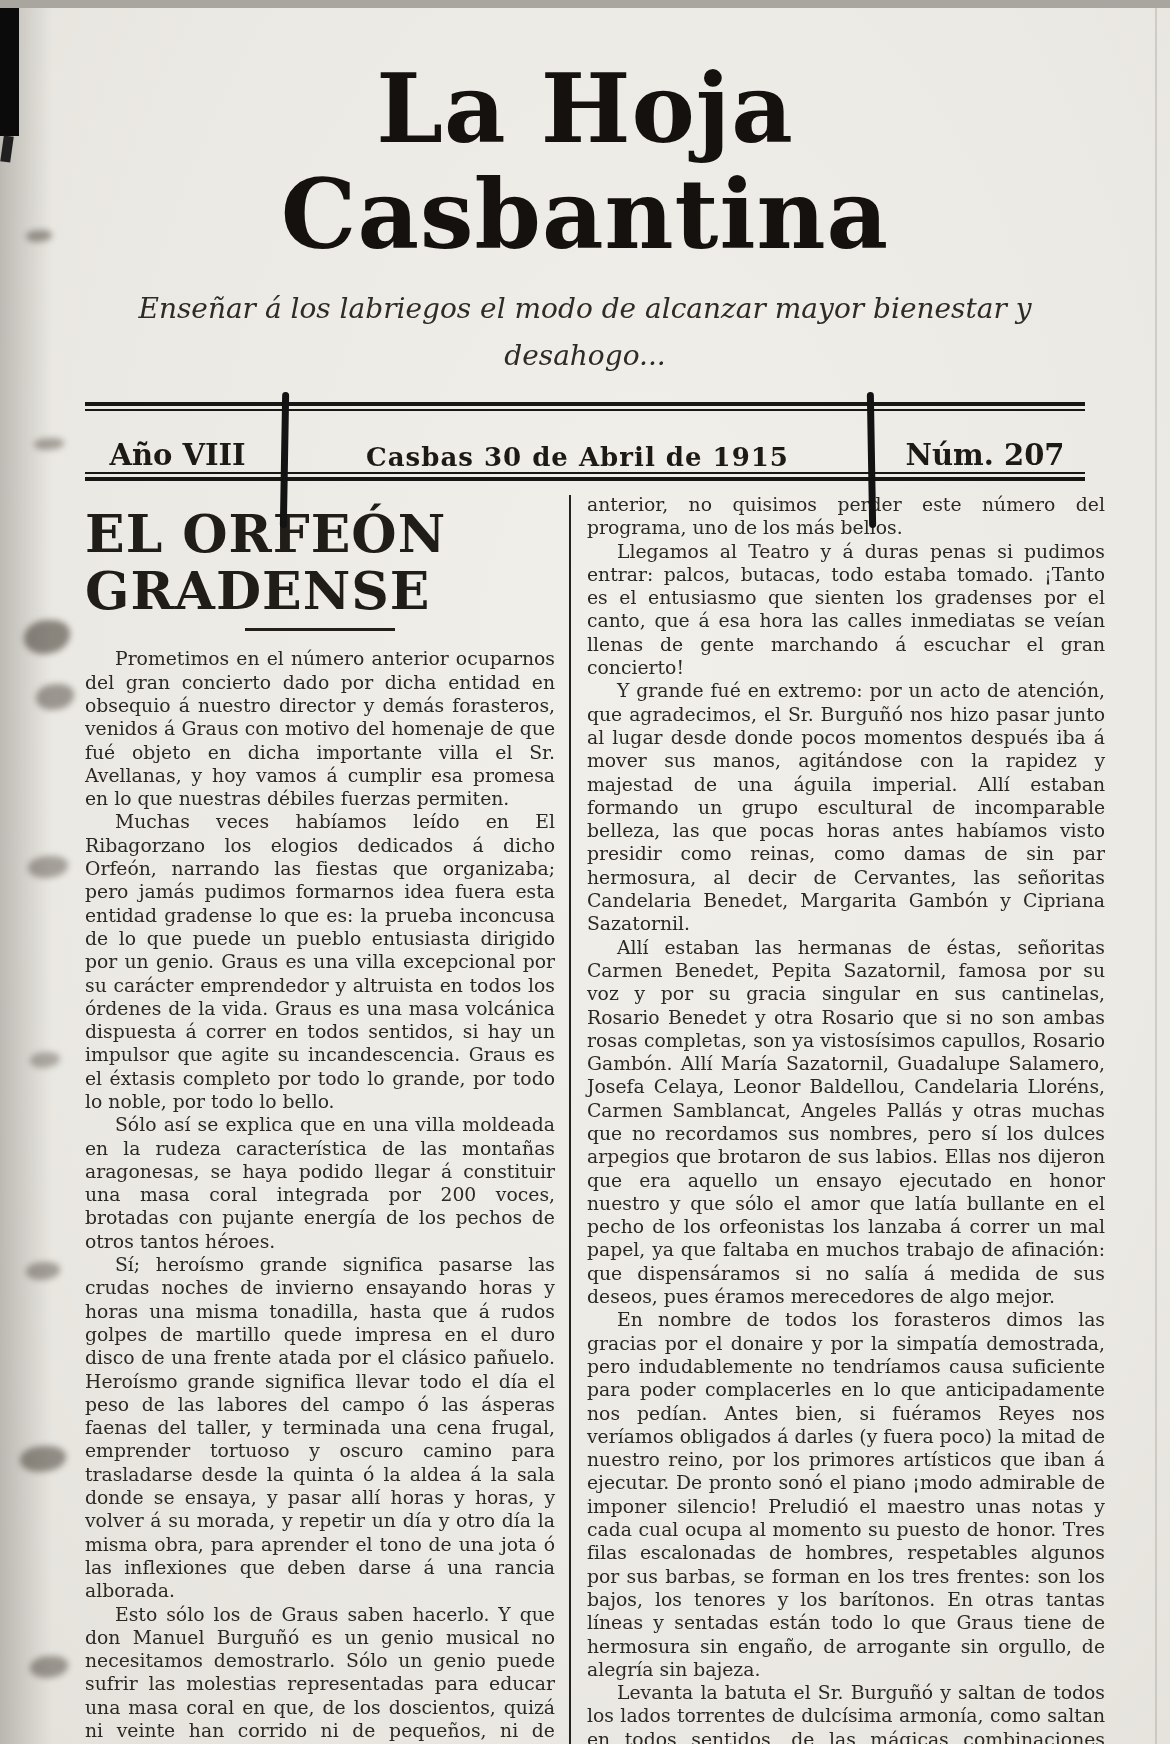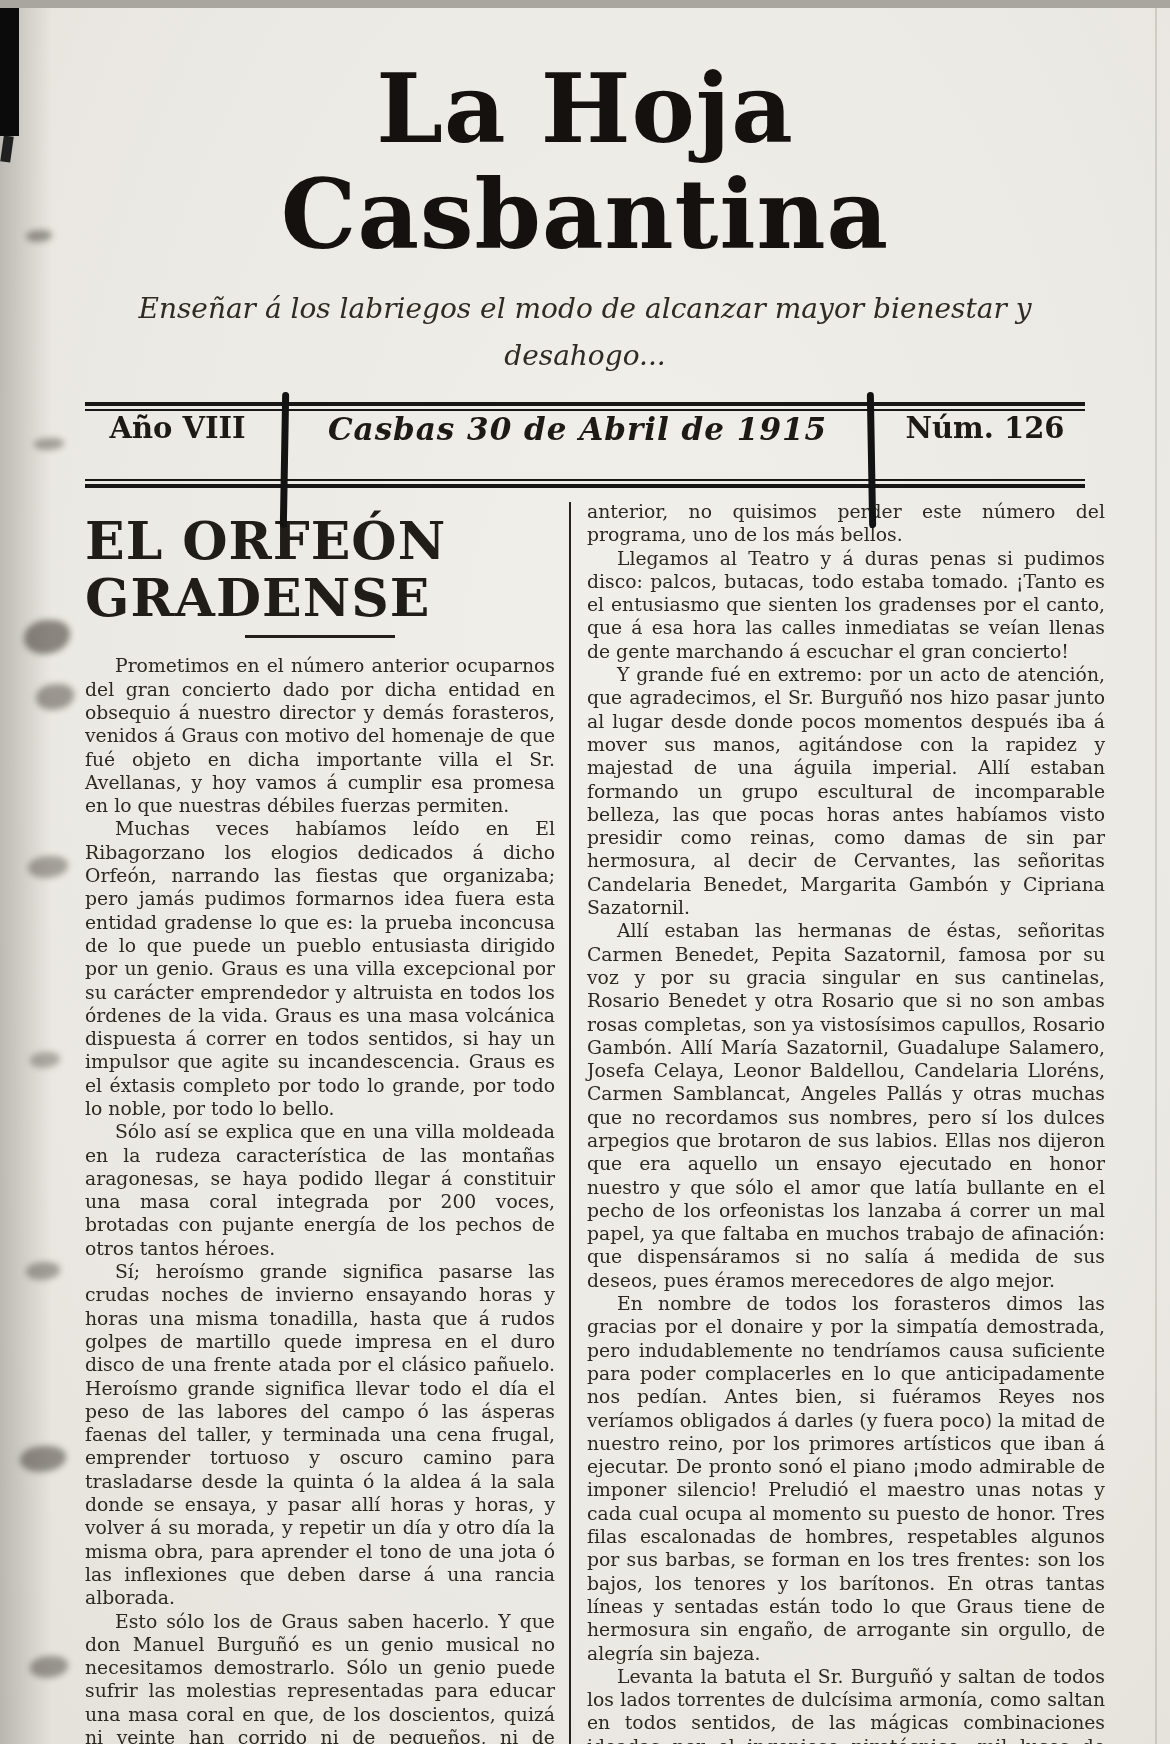--- a/index.html
+++ b/index.html
@@ -38,23 +38,23 @@
     font-size:28px;
     line-height:1.7;
     color:#2e2a24;
   }
   .motto .attribution{font-style:normal;font-variant:small-caps;letter-spacing:1px;}
 
   
   .header-bar{position:relative;margin:22px 85px 0;}
   .rule-top{height:0;border-top:4px solid #191715;padding-top:3px;border-bottom:2px solid #191715;}
   .rule-bottom{height:0;border-top:2px solid #191715;padding-top:3px;border-bottom:4px solid #191715;}
-  .dateline-row{display:flex;align-items:flex-start;height:68px;font-weight:bold;color:#1d1a16;}
+  .dateline-row{display:flex;align-items:flex-end;height:61px;font-weight:bold;color:#1d1a16;}
   .cell-year{width:185px;text-align:center;font-size:29px;}
-  .cell-date{flex:1;text-align:center;font-size:31px;letter-spacing:1px;font-style:italic;}
+  .cell-date{flex:1;text-align:center;font-size:26px;letter-spacing:1px;}
   .cell-num{width:200px;text-align:center;font-size:29px;}
   .brace{position:absolute;top:-10px;width:7px;height:136px;background:#131313;border-radius:4px;z-index:2;}
   .brace-left{left:196px;transform:rotate(1deg);}
   .brace-right{right:210px;transform:rotate(-1deg);}
 
   
   .columns{display:flex;margin:12px 65px 0 85px;}
   .col-left{width:470px;}
   .col-divider{width:2px;background:#26231e;margin:2px 16px 0 14px;min-height:1310px;}
   .col-right{flex:1;}
@@ -95,40 +95,40 @@
     <div>Enseñar á los labriegos el modo de alcanzar mayor bienestar y desahogo...</div>
   </div>
 
   <div class="header-bar">
     <div class="rule-top"></div>
     <div class="brace brace-left"></div>
     <div class="brace brace-right"></div>
     <div class="dateline-row">
       <div class="cell-year">Año VIII</div>
       <div class="cell-date">Casbas 30 de Abril de 1915</div>
-      <div class="cell-num">Núm. 126</div>
+      <div class="cell-num">Núm. 207</div>
     </div>
     <div class="rule-bottom"></div>
   </div>
 
   <div class="columns">
     <div class="col-left">
       <div class="article-title">EL ORFEÓN GRADENSE</div>
       <div class="title-underline"></div>
       <p class="body-par">Prometimos en el número anterior ocuparnos del gran concierto dado por dicha entidad en obsequio á nuestro director y demás forasteros, venidos á Graus con motivo del homenaje de que fué objeto en dicha importante villa el Sr. Avellanas, y hoy vamos á cumplir esa promesa en lo que nuestras débiles fuerzas permiten.</p>
       <p class="body-par">Muchas veces habíamos leído en El Ribagorzano los elogios dedicados á dicho Orfeón, narrando las fiestas que organizaba; pero jamás pudimos formarnos idea fuera esta entidad gradense lo que es: la prueba inconcusa de lo que puede un pueblo entusiasta dirigido por un genio. Graus es una villa excepcional por su carácter emprendedor y altruista en todos los órdenes de la vida. Graus es una masa volcánica dispuesta á correr en todos sentidos, si hay un impulsor que agite su incandescencia. Graus es el éxtasis completo por todo lo grande, por todo lo noble, por todo lo bello.</p>
       <p class="body-par">Sólo así se explica que en una villa moldeada en la rudeza característica de las montañas aragonesas, se haya podido llegar á constituir una masa coral integrada por 200 voces, brotadas con pujante energía de los pechos de otros tantos héroes.</p>
       <p class="body-par">Sí; heroísmo grande significa pasarse las crudas noches de invierno ensayando horas y horas una misma tonadilla, hasta que á rudos golpes de martillo quede impresa en el duro disco de una frente atada por el clásico pañuelo. Heroísmo grande significa llevar todo el día el peso de las labores del campo ó las ásperas faenas del taller, y terminada una cena frugal, emprender tortuoso y oscuro camino para trasladarse desde la quinta ó la aldea á la sala donde se ensaya, y pasar allí horas y horas, y volver á su morada, y repetir un día y otro día la misma obra, para aprender el tono de una jota ó las inflexiones que deben darse á una rancia alborada.</p>
       <p class="body-par">Esto sólo los de Graus saben hacerlo. Y que don Manuel Burguñó es un genio musical no necesitamos demostrarlo. Sólo un genio puede sufrir las molestias representadas para educar una masa coral en que, de los doscientos, quizá ni veinte han corrido ni de pequeños, ni de mayores, por la escala musical, y si conocen el pentágrama, á duras penas ni llegaron á vislumbrar el rabillo de una fusa. Sólo un genio puede sostener el entusiasmo tanto tiempo y asociar elegantes señoritas, con rudos menestrales, jóvenes de tez en lucha con las nieves pirenaicas, y tostados y nervudos braceros del campo, formando un conjunto digno de admiración que sólo puede realizar un genio.</p>
 
     </div>
     <div class="col-divider"></div>
     <div class="col-right">
       <p class="body-par cont">anterior, no quisimos perder este número del programa, uno de los más bellos.</p>
-      <p class="body-par">Llegamos al Teatro y á duras penas si pudimos disco: palcos, butacas, todo estaba tomado. ¡Tanto es el entusiasmo que sienten los gradenses por el canto, que á esa hora las calles inmediatas se veían llenas de gente marchando á escuchar el gran concierto!</p>
+      <p class="body-par">Llegamos al Teatro y á duras penas si pudimos entrar: palcos, butacas, todo estaba tomado. ¡Tanto es el entusiasmo que sienten los gradenses por el canto, que á esa hora las calles inmediatas se veían llenas de gente marchando á escuchar el gran concierto!</p>
       <p class="body-par">Y grande fué en extremo: por un acto de atención, que agradecimos, el Sr. Burguñó nos hizo pasar junto al lugar desde donde pocos momentos después iba á mover sus manos, agitándose con la rapidez y majestad de una águila imperial. Allí estaban formando un grupo escultural de incomparable belleza, las que pocas horas antes habíamos visto presidir como reinas, como damas de sin par hermosura, al decir de Cervantes, las señoritas Candelaria Benedet, Margarita Gambón y Cipriana Sazatornil.</p>
       <p class="body-par">Allí estaban las hermanas de éstas, señoritas Carmen Benedet, Pepita Sazatornil, famosa por su voz y por su gracia singular en sus cantinelas, Rosario Benedet y otra Rosario que si no son ambas rosas completas, son ya vistosísimos capullos, Rosario Gambón. Allí María Sazatornil, Guadalupe Salamero, Josefa Celaya, Leonor Baldellou, Candelaria Lloréns, Carmen Samblancat, Angeles Pallás y otras muchas que no recordamos sus nombres, pero sí los dulces arpegios que brotaron de sus labios. Ellas nos dijeron que era aquello un ensayo ejecutado en honor nuestro y que sólo el amor que latía bullante en el pecho de los orfeonistas los lanzaba á correr un mal papel, ya que faltaba en muchos trabajo de afinación: que dispensáramos si no salía á medida de sus deseos, pues éramos merecedores de algo mejor.</p>
       <p class="body-par">En nombre de todos los forasteros dimos las gracias por el donaire y por la simpatía demostrada, pero indudablemente no tendríamos causa suficiente para poder complacerles en lo que anticipadamente nos pedían. Antes bien, si fuéramos Reyes nos veríamos obligados á darles (y fuera poco) la mitad de nuestro reino, por los primores artísticos que iban á ejecutar. De pronto sonó el piano ¡modo admirable de imponer silencio! Preludió el maestro unas notas y cada cual ocupa al momento su puesto de honor. Tres filas escalonadas de hombres, respetables algunos por sus barbas, se forman en los tres frentes: son los bajos, los tenores y los barítonos. En otras tantas líneas y sentadas están todo lo que Graus tiene de hermosura sin engaño, de arrogante sin orgullo, de alegría sin bajeza.</p>
       <p class="body-par">Levanta la batuta el Sr. Burguñó y saltan de todos los lados torrentes de dulcísima armonía, como saltan en todos sentidos, de las mágicas combinaciones ideadas por el ingenioso pirotécnico, mil luces de vivísimos colores, que se cruzan, desparraman y extasían nuestra vista.</p>
 
     </div>
   </div>
 
 </div>
 

